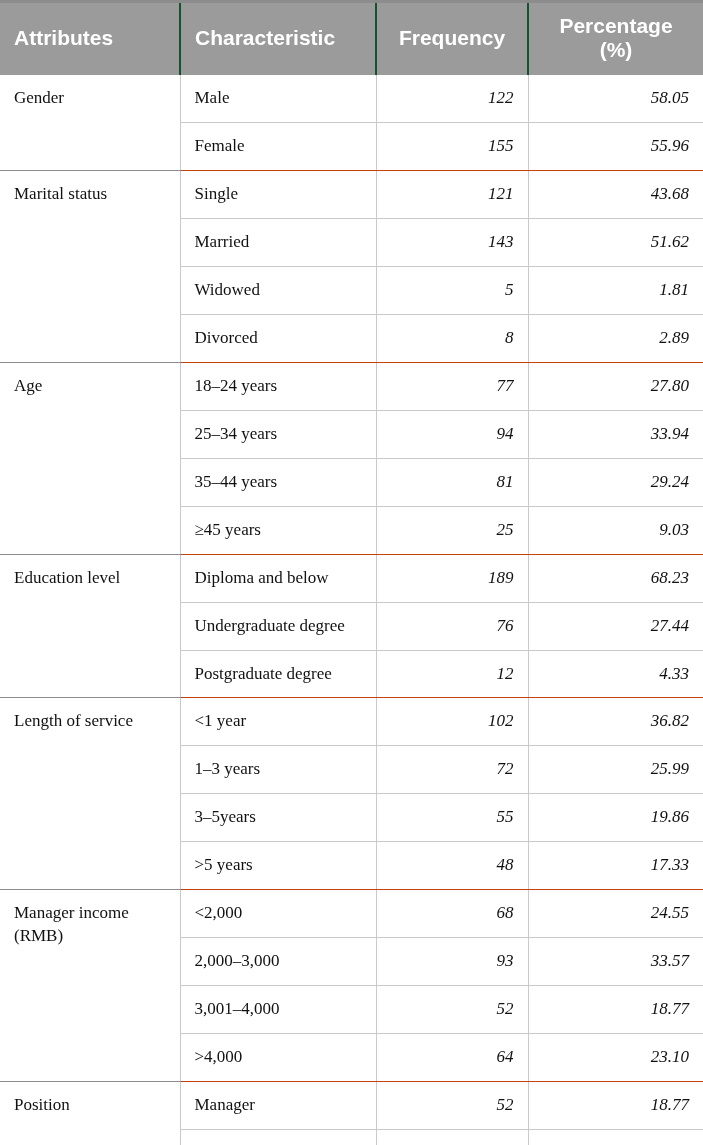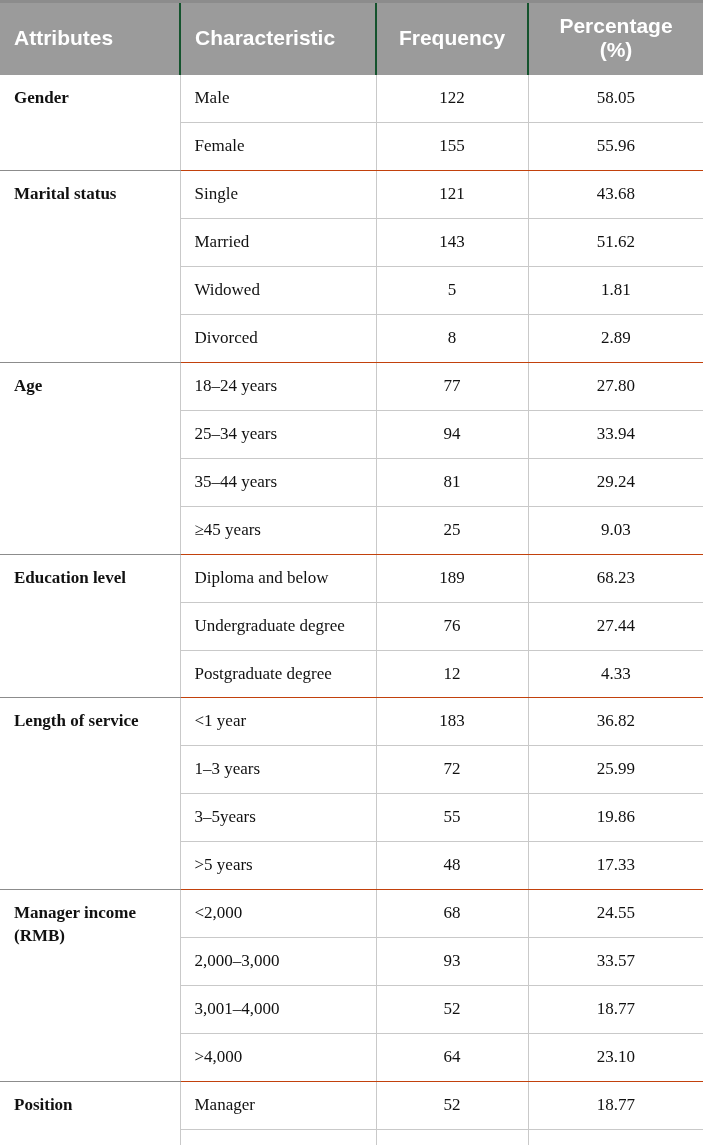--- a/index.html
+++ b/index.html
@@ -54,30 +54,30 @@
     line-height: 1.35;
     border-bottom: 1px solid #c9c9c9;
     border-right: 1px solid #c9c9c9;
   }
   table.demo-table td:last-child {
     border-right: none;
   }
   table.demo-table td.attr {
     vertical-align: top;
     border-bottom: 1px solid #8c8c8c;
-    font-weight: bold;
   }
   table.demo-table tr.group-end td {
     border-bottom: 1px solid #c2410c;
   }
   table.demo-table tr:last-child td {
     border-bottom: none;
   }
   td.num {
-    text-align: center;
+    text-align: right;
+    font-style: italic;
   }
 </style>
 </head>
 <body>
 
 <div class="table-wrap">
   <table class="demo-table">
     <colgroup>
       <col class="c-attr">
       <col class="c-char">
@@ -158,21 +158,21 @@
           <td class="num">27.44</td>
         </tr>
         <tr class="group-end">
           <td>Postgraduate degree</td>
           <td class="num">12</td>
           <td class="num">4.33</td>
         </tr>
         <tr>
           <td class="attr" rowspan="4">Length of service</td>
           <td>&lt;1 year</td>
-          <td class="num">183</td>
+          <td class="num">102</td>
           <td class="num">36.82</td>
         </tr>
         <tr>
           <td>1–3 years</td>
           <td class="num">72</td>
           <td class="num">25.99</td>
         </tr>
         <tr>
           <td>3–5years</td>
           <td class="num">55</td>

